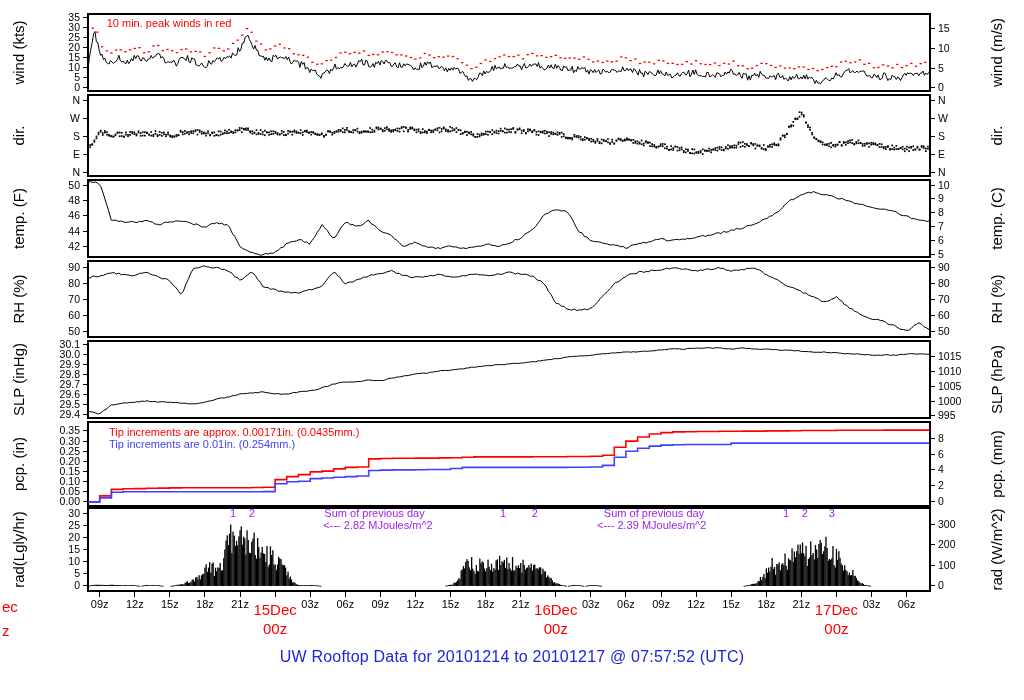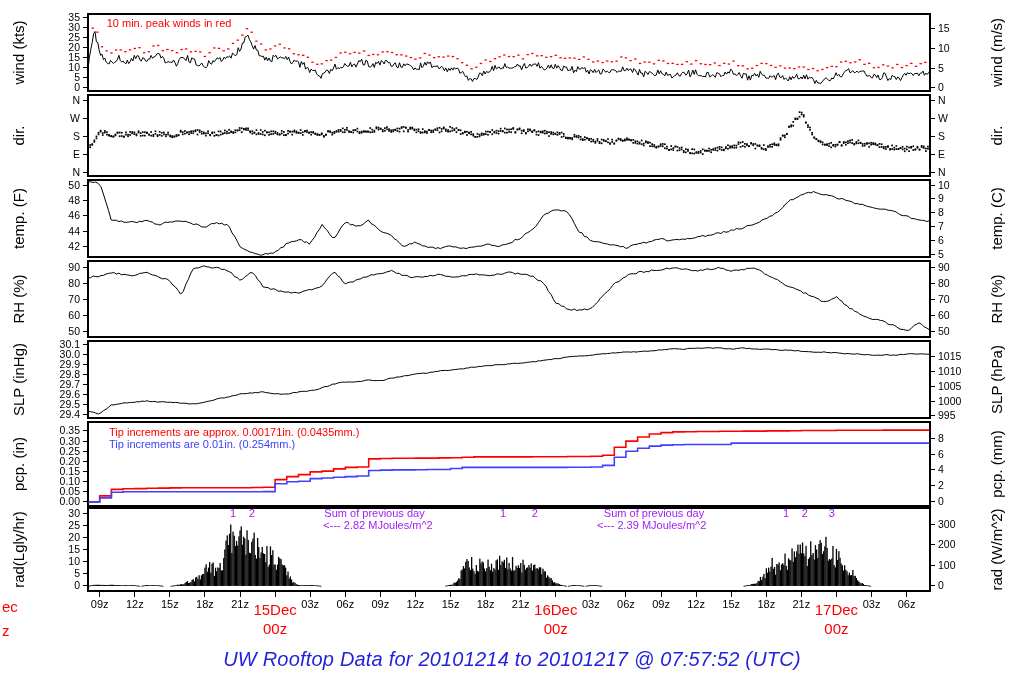--- a/index.html
+++ b/index.html
@@ -1,20 +1,20 @@
 <!DOCTYPE html>
 <html><head>
 <meta charset="utf-8">
 <style>
   html,body{margin:0;padding:0;background:#ffffff;}
   .canvas{position:relative;width:1024px;height:700px;background:#ffffff;overflow:hidden;
           font-family:"Liberation Sans", sans-serif;}
   svg text{font-family:"Liberation Sans", sans-serif;}
   .chart-title{position:absolute;left:0;top:648px;width:1024px;text-align:center;
-               font-size:20px;letter-spacing:0.2px;font-style:italic;}
+               font-size:16px;letter-spacing:0.2px;}
 </style>
 </head>
 <body>
 
 <div class="canvas">
   <svg id="chart" width="1024" height="700" viewBox="0 0 1024 700">
       <defs>
         <clipPath id="clip-wind">
           <rect x="88.5" y="14.5" width="841" height="76"></rect>
         </clipPath>

